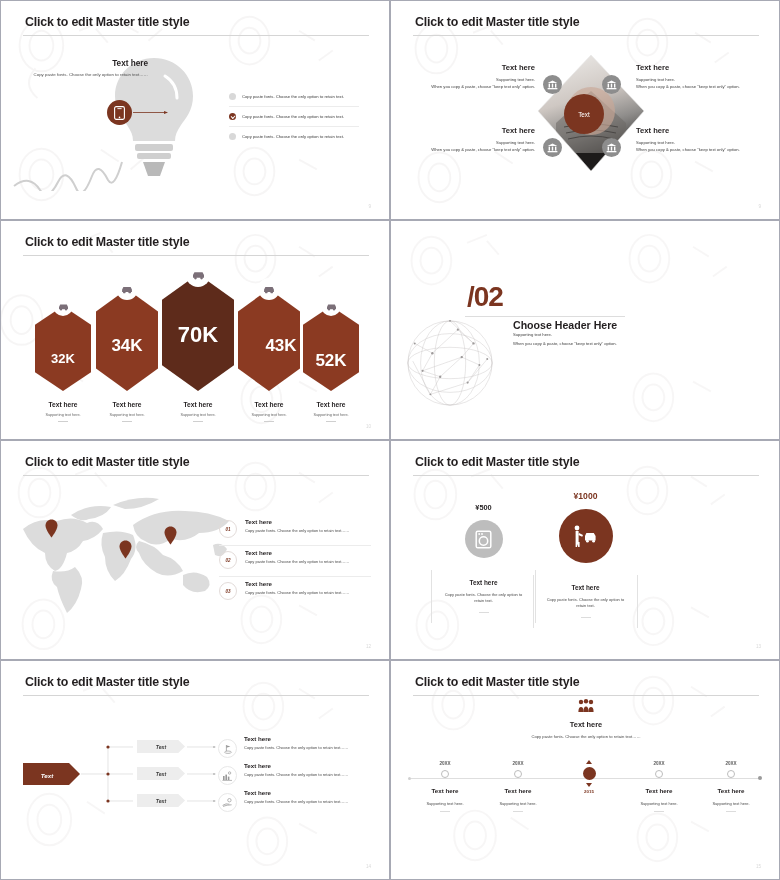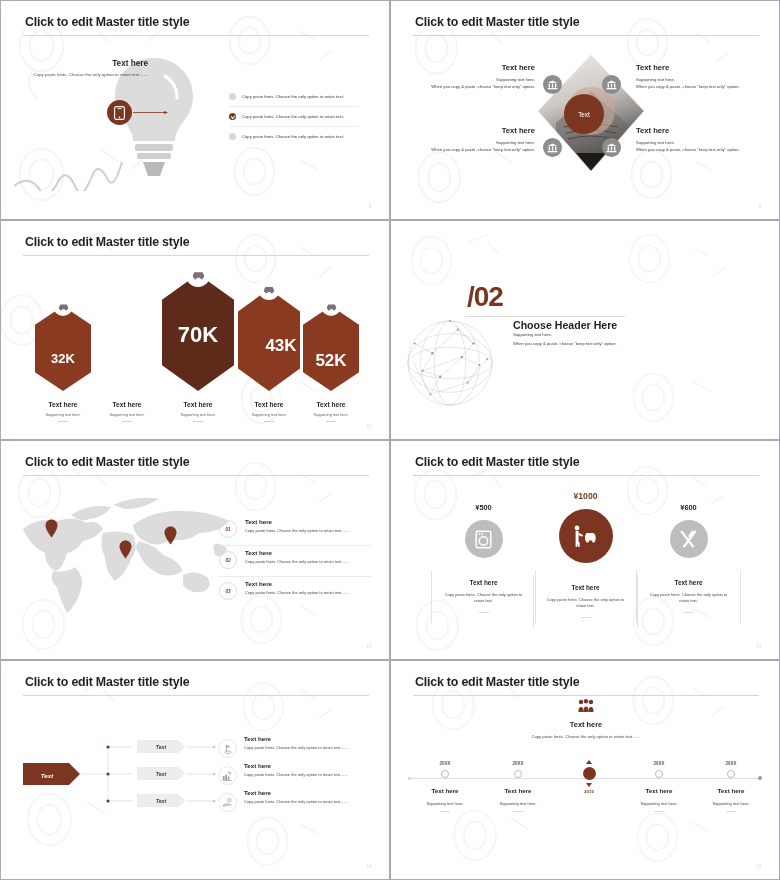--- a/index.html
+++ b/index.html
@@ -395,20 +395,31 @@
           <div class="circ" style="top:-10px;width:20px;height:20px;">
             <svg width="11" height="9" viewBox="0 0 11 9">
               <path d="M1 5 l1.2-2.4h6.6L10 5v2.2H1z" fill="#7b6f78"></path>
                 <circle cx="3" cy="7.4" r="1.1" fill="#7b6f78"></circle>
                 <circle cx="8" cy="7.4" r="1.1" fill="#7b6f78"></circle>
             </svg>
           </div>
           <div class="val" style="top:46px;font-size:13px;">32K</div>
         </div>
 
+        <div class="hex" style="left:95px;top:28px;width:62px;height:102px;">
+          <div class="shape" style="background:#8b3a22;"></div>
+          <div class="circ" style="top:-11px;width:22px;height:22px;">
+            <svg width="12" height="10" viewBox="0 0 11 9">
+              <path d="M1 5 l1.2-2.4h6.6L10 5v2.2H1z" fill="#7b6f78"></path>
+                <circle cx="3" cy="7.4" r="1.1" fill="#7b6f78"></circle>
+                <circle cx="8" cy="7.4" r="1.1" fill="#7b6f78"></circle>
+            </svg>
+          </div>
+          <div class="val" style="top:48px;font-size:17px;">34K</div>
+        </div>
 
         <div class="hex" style="left:161px;top:13px;width:72px;height:117px;">
           <div class="shape" style="background:#5e2b1b;"></div>
           <div class="circ" style="top:-12px;width:25px;height:25px;">
             <svg width="14" height="11" viewBox="0 0 11 9">
               <path d="M1 5 l1.2-2.4h6.6L10 5v2.2H1z" fill="#7b6f78"></path>
                 <circle cx="3" cy="7.4" r="1.1" fill="#7b6f78"></circle>
                 <circle cx="8" cy="7.4" r="1.1" fill="#7b6f78"></circle>
             </svg>
           </div>
@@ -641,35 +652,20 @@
               <circle cx="20.6" cy="16.2" r="1.4" fill="#fff"></circle>
           </svg>
         </div>
         <div class="s6-card">
           <div class="h">Text here</div>
           <div class="p">Copy paste fonts. Choose the only option to retain text.</div>
           <div class="u"></div>
         </div>
       </div>
 
-      <div class="s6-col" style="left:245px;top:62px;">
-        <div class="price">¥600</div>
-        <div class="s6-circ" style="background:#bdbdbd;">
-          <svg width="19" height="19" viewBox="0 0 19 19">
-            <path d="M2.5 1.5 L14 16.5" stroke="#fff" stroke-width="2.1" stroke-linecap="round"></path>
-            <path d="M16.2 1.5 L5 16.5" stroke="#fff" stroke-width="2.1" stroke-linecap="round"></path>
-            <path d="M13.6 1.5 L10.4 6" stroke="#fff" stroke-width="2.1" stroke-linecap="round"></path>
-          </svg>
-        </div>
-        <div class="s6-card">
-          <div class="h">Text here</div>
-          <div class="p">Copy paste fonts. Choose the only option to retain text.</div>
-          <div class="u"></div>
-        </div>
-      </div>
       <div class="pagenum">13</div>
     </div>
   </div>
 
   <div class="slide">
     <div class="wm">
       <svg viewBox="0 0 390 220">
           <g fill="none" stroke="#f1efef" stroke-width="2">
         <ellipse cx="48" cy="160" rx="22" ry="26"></ellipse>
             <ellipse cx="48" cy="160" rx="12" ry="15"></ellipse>

